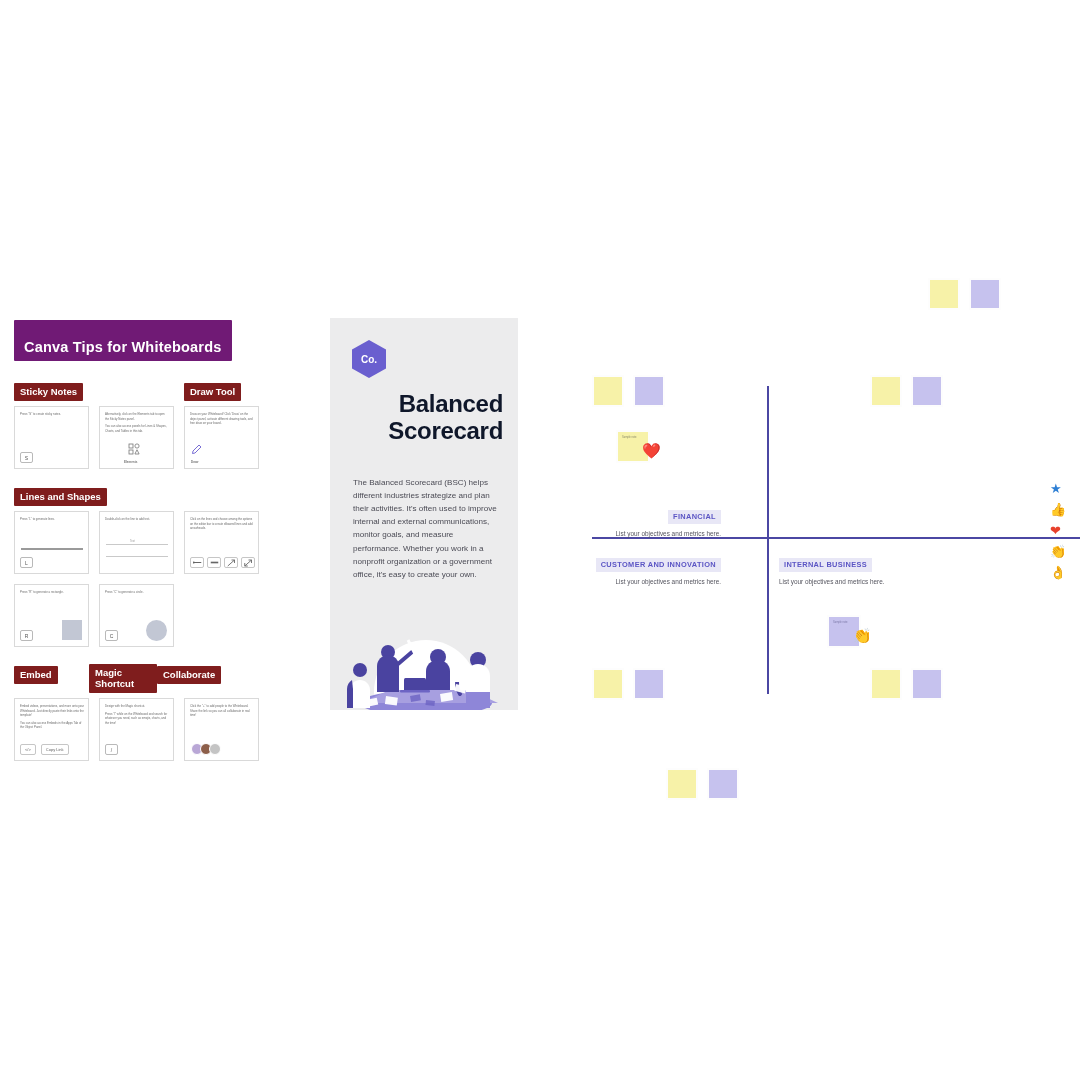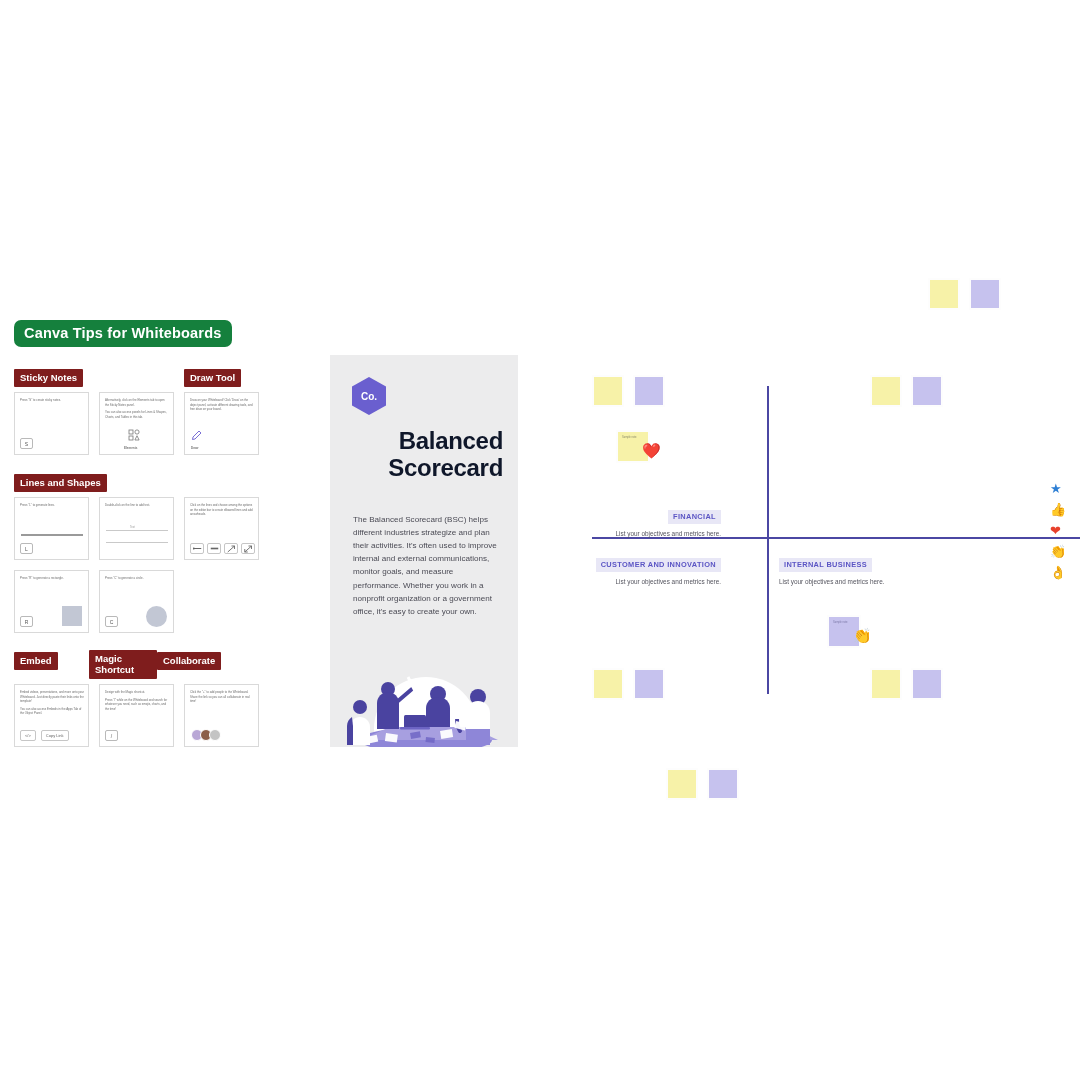--- a/index.html
+++ b/index.html
@@ -7,23 +7,23 @@
     width: 1080px; height: 1080px;
     background: #ffffff;
     font-family: "Liberation Sans", sans-serif;
     overflow: hidden;
   }
   .canvas { position: relative; width: 1080px; height: 1080px; }
 
   
   .tips { position: absolute; left: 14px; top: 320px; width: 270px; }
   .tips-title {
-    display: inline-block; background: #15803d; color: #ffffff;
+    display: inline-block; background: #701a75; color: #ffffff;
     font-size: 14.5px; font-weight: bold; letter-spacing: .2px;
-    padding: 5px 10px 6px 10px; border-radius: 7px;
+    padding: 19px 10px 6px 10px; border-radius: 1px;
   }
   .sec-badge {
     display: inline-block; background: #7f1d1d; color: #ffffff;
     font-size: 9.5px; font-weight: bold; padding: 3px 6px 4px 6px;
     border-radius: 1px; margin-bottom: 5px;
   }
   .sec-row { display: flex; gap: 10px; }
   .card {
     width: 75px; height: 63px; border: 1px solid #d9d9d9;
     background: #ffffff; position: relative; overflow: hidden;
@@ -54,21 +54,21 @@
   .embed-btn {
     height:11px; border:1px solid #c6c6c6; border-radius:2px; background:#fff;
     display:flex; align-items:center; justify-content:center; font-size:4px; color:#666; padding:0 4px;
   }
   .avatars { position:absolute; left:6px; bottom:5px; display:flex; }
   .av { width:12px; height:12px; border-radius:50%; border:1.2px solid #fff; margin-left:-3px; }
   .av:first-child { margin-left:0; }
 
   
   .panel {
-    position: absolute; left: 330px; top: 355px; width: 188px; height: 392px;
+    position: absolute; left: 330px; top: 318px; width: 188px; height: 392px;
     background: #ececed; overflow: hidden;
   }
   .hexlogo {
     position:absolute; left:22px; top:22px; width:34px; height:38px;
     background:#6a5fcf; clip-path: polygon(50% 0%, 100% 25%, 100% 75%, 50% 100%, 0% 75%, 0% 25%);
     display:flex; align-items:center; justify-content:center;
     color:#fff; font-size:10px; font-weight:bold;
   }
   .panel h1 {
     position:absolute; left:23px; top:72px; width:150px;

